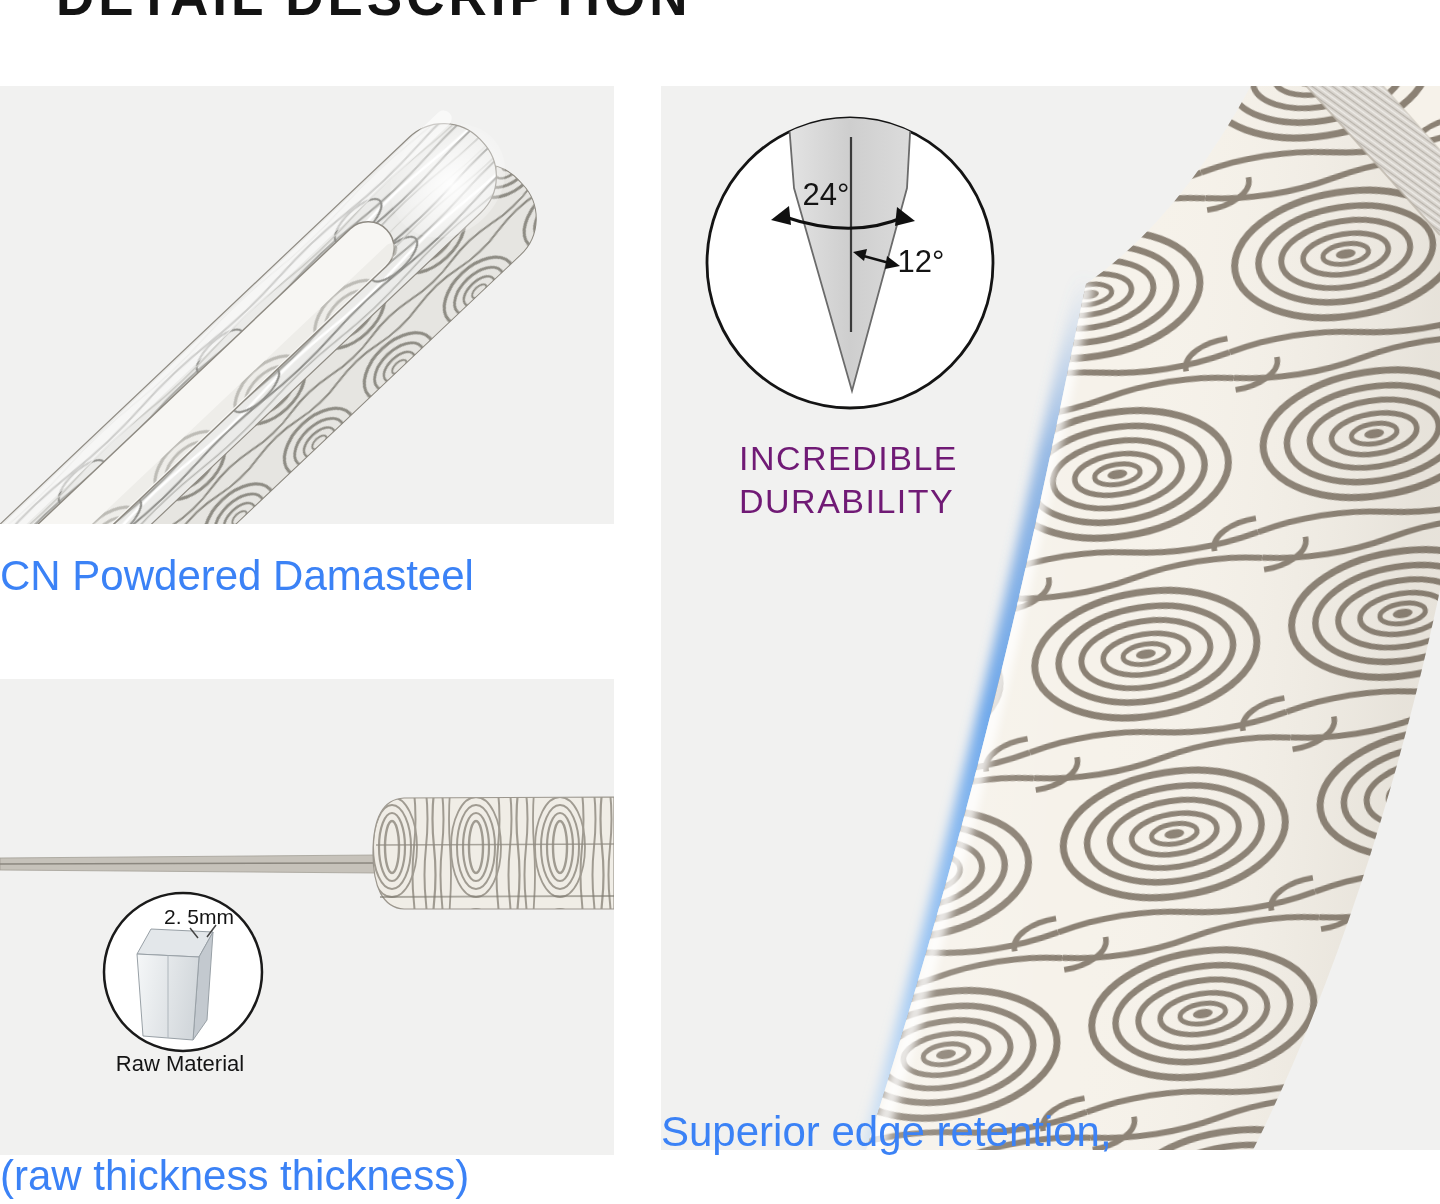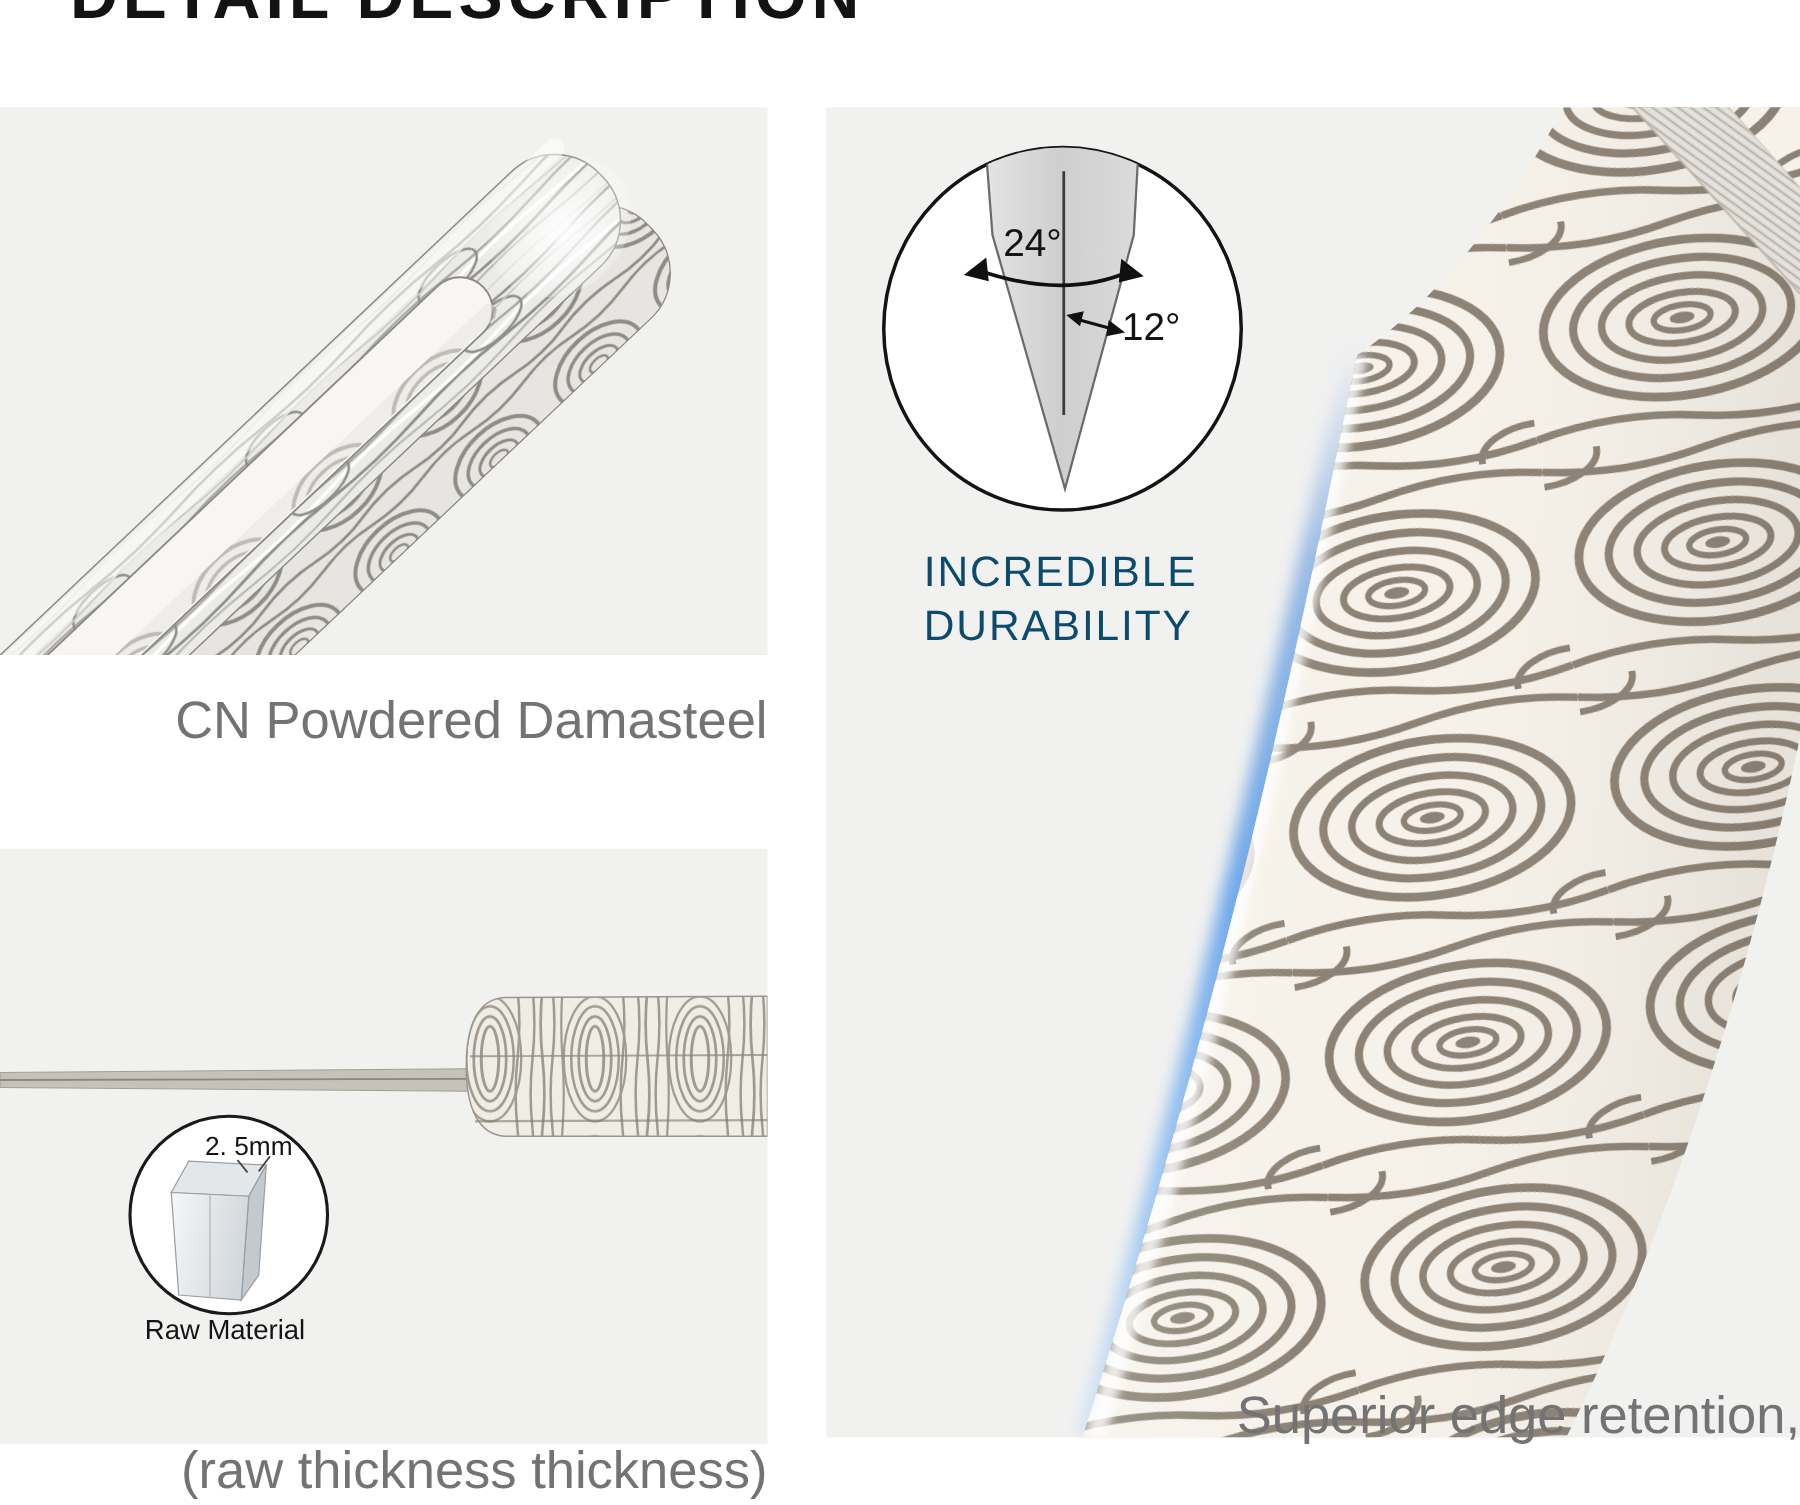--- a/index.html
+++ b/index.html
@@ -11,28 +11,28 @@
   #panel-material{left:0;top:86px;width:614px;height:438px;}
   #panel-thickness{left:0;top:679px;width:614px;height:476px;text-decoration:underline;}
   #panel-durability{left:661px;top:86px;width:779px;height:1064px;}
   .panel svg{position:absolute;left:0;top:0;display:block;}
   #page-heading{
     position:absolute;left:56px;top:-30px;
     font-size:53px;font-weight:bold;letter-spacing:4px;color:#131313;
     line-height:1;white-space:nowrap;
   }
   .caption{
-    position:absolute;color:#737373;font-size:42px;line-height:1.15;
-    text-align:right;white-space:nowrap;
+    position:absolute;color:#3b82f6;font-size:42px;line-height:1.15;
+    text-align:left;white-space:nowrap;
   }
   #caption-material{left:0;top:552px;width:614px;}
   #caption-thickness{left:0;top:1152px;width:614px;}
   #caption-durability{left:661px;top:1108px;width:779px;}
   #headline{
-    position:absolute;left:739px;top:437px;color:#0c4a6e;
+    position:absolute;left:739px;top:437px;color:#701a75;
     font-size:34px;line-height:43px;letter-spacing:1.5px;white-space:nowrap;
   }
   svg text{font-family:"Liberation Sans", sans-serif;fill:#141414;}
 </style>
 </head>
 <body>
 
 <div id="page-heading">DETAIL DESCRIPTION</div>
 
 <div class="panel" id="panel-material">

